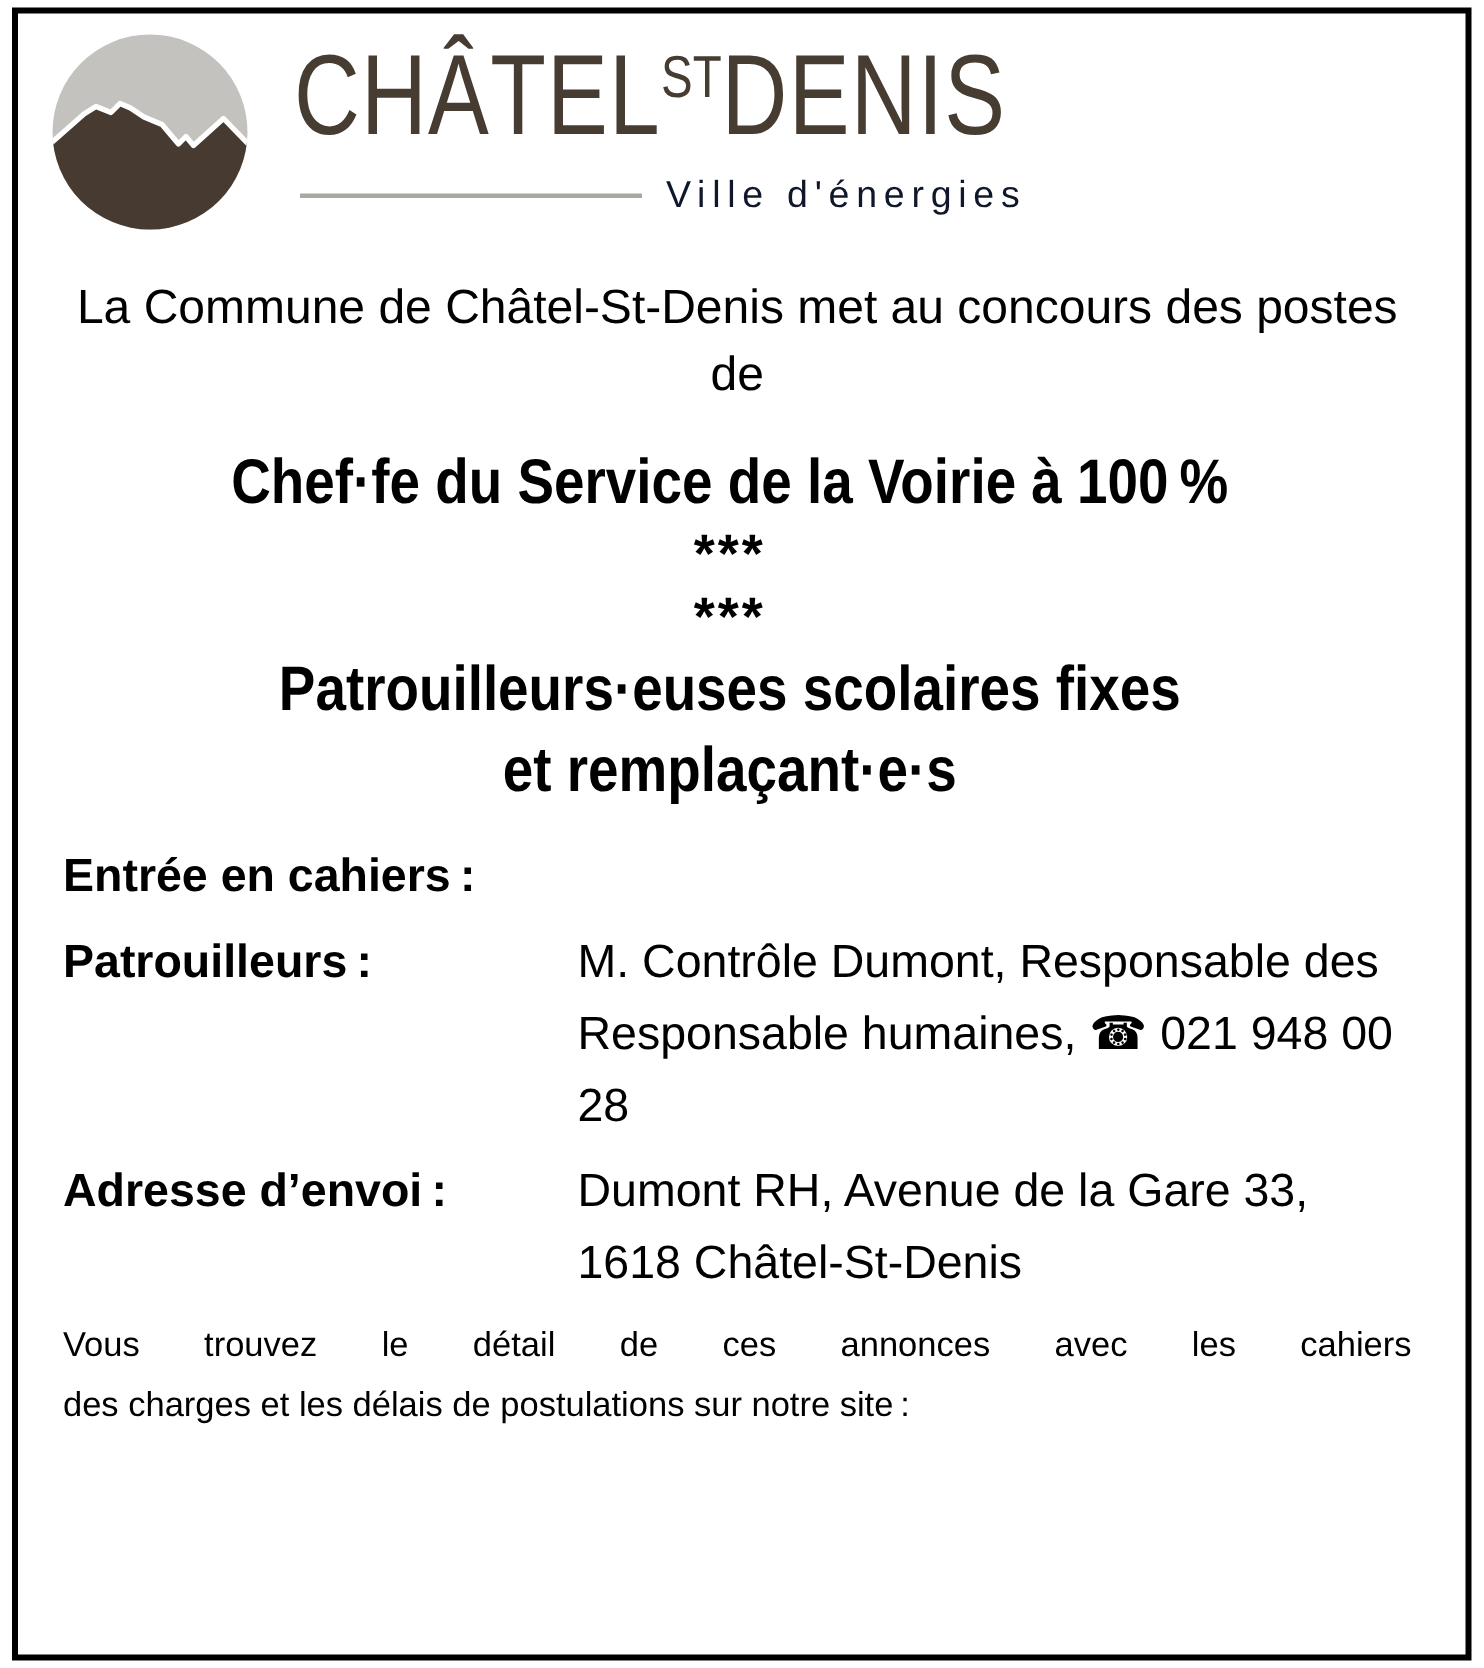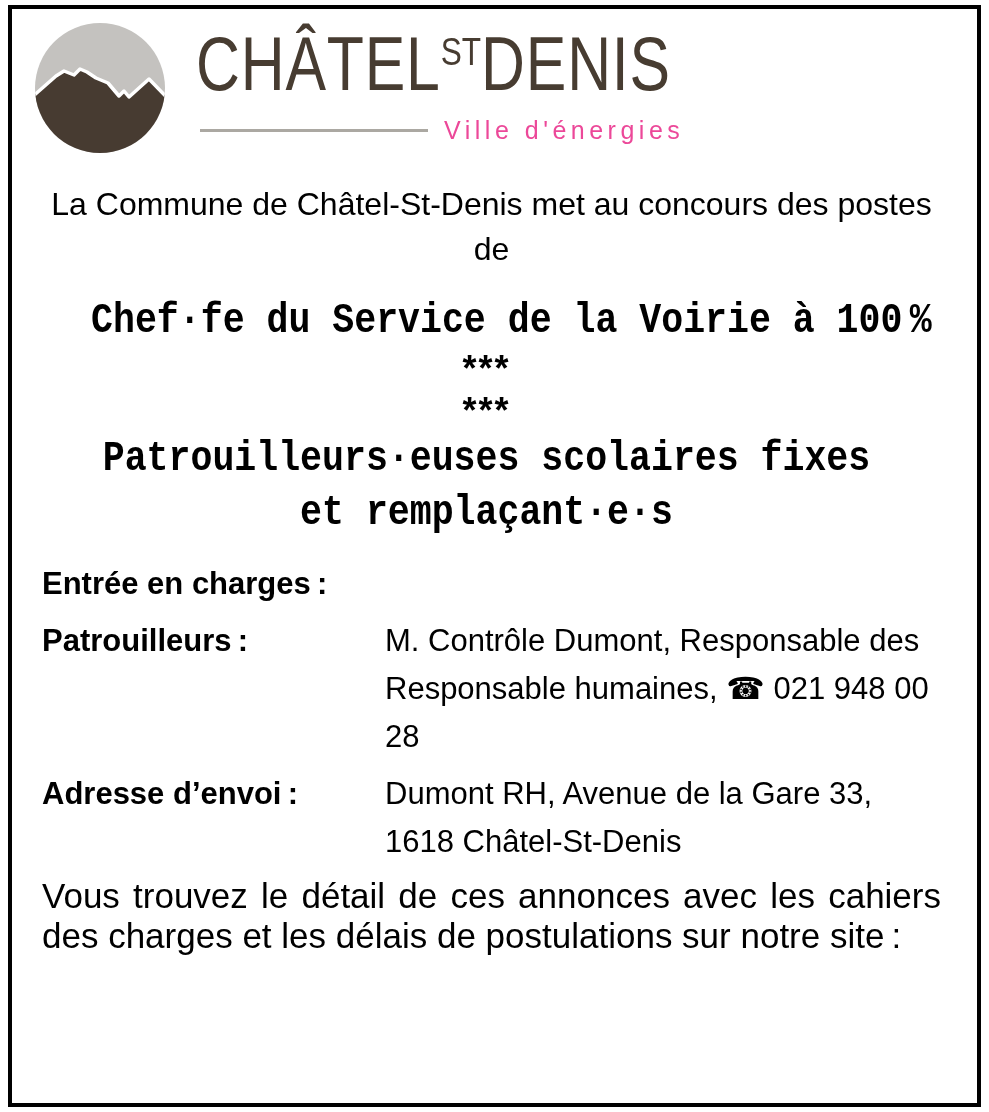--- a/index.html
+++ b/index.html
@@ -59,41 +59,40 @@
   .tagline-rule {
     display: inline-block;
     width: 228px;
     height: 3px;
     background: #aba8a2;
   }
   .tagline {
     margin-left: 16px;
     font-size: 25px;
     letter-spacing: 4.5px;
-    color: #ec4899;
+    color: #0f172a;
     white-space: nowrap;
   }
   
   .intro {
     margin: 0 0 0 10px;
     font-size: 32px;
     line-height: 45px;
     text-align: center;
   }
   
   .positions {
     margin-top: 22px;
     text-align: center;
   }
   .job-title {
     margin: 0;
     font-size: 42px;
     font-weight: bold;
     line-height: 54px;
-    font-family: Liberation Mono, monospace;
   }
   .tline {
     white-space: nowrap;
     transform: scaleX(0.87);
     transform-origin: 50% 50%;
   }
   .sep {
     font-size: 36px;
     font-weight: bold;
     line-height: 42px;
@@ -110,21 +109,21 @@
     line-height: 48px;
   }
   .dvalue {
     flex: 1;
     font-size: 31px;
     line-height: 48px;
   }
   
   .footer {
     margin: 10px 0 4px 10px;
-    font-size: 35px;
+    font-size: 23px;
     line-height: 40px;
   }
   .jline { display: block; text-align: justify; text-align-last: justify; }
   .fline { display: block; }
 </style>
 </head>
 <body>
 
 <div class="ad-frame">
 
@@ -161,21 +160,21 @@
     <div class="sep">***</div>
     <div class="sep">***</div>
     <h2 class="job-title">
       <div class="tline">Patrouilleurs·euses scolaires fixes</div>
       <div class="tline">et remplaçant·e·s</div>
     </h2>
   </section>
 
   <section class="details">
     <div class="drow">
-      <div class="dlabel">Entrée en charges :</div>
+      <div class="dlabel">Entrée en cahiers :</div>
     </div>
     <div class="drow">
       <div class="dlabel">Patrouilleurs :</div>
       <div class="dvalue">
         <div>M. Contrôle Dumont, Responsable des</div>
         <div>
           <span>Responsable humaines,</span>
           <span>☎</span>
           <span>021 948 00 28</span>
         </div>

